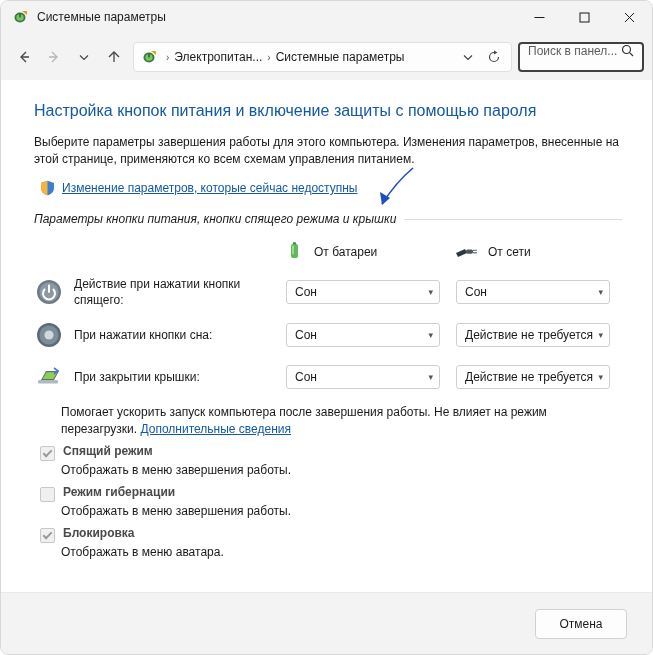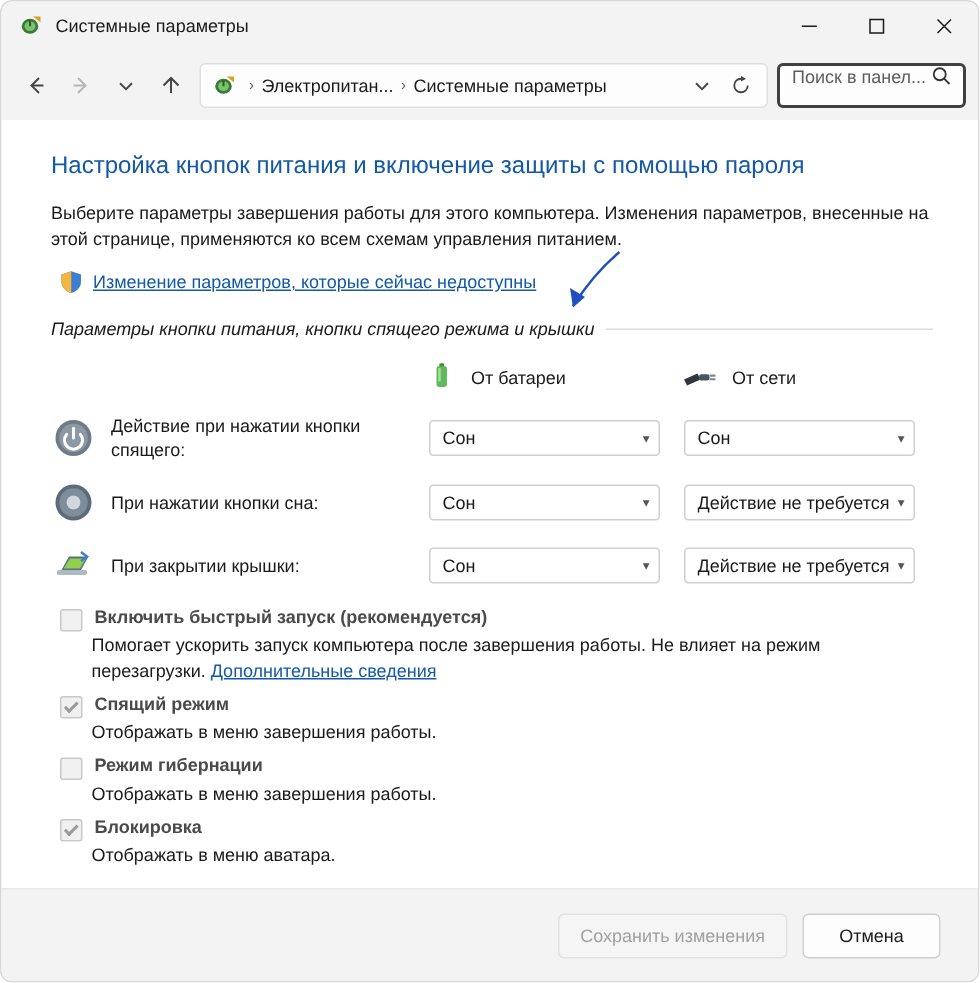--- a/index.html
+++ b/index.html
@@ -535,24 +535,20 @@
             <span class="caret">▾</span>
           </div>
         </td>
       </tr>
     </tbody>
       </table>
 
 
     <div class="shutdown-list">
 
-      <div class="chk-row">
-        <span class="checkbox"></span>
-        <span class="chk-label">Включить быстрый запуск (рекомендуется)</span>
-      </div>
       <div class="sub-text">
         <span>Помогает ускорить запуск компьютера после завершения работы. Не влияет на режим перезагрузки.</span>
         <span class="link">Дополнительные сведения</span>
       </div>
 
       <div class="chk-row">
         <span class="checkbox checked"></span>
         <span class="chk-label">Спящий режим</span>
       </div>
       <div class="sub-text">Отображать в меню завершения работы.</div>
@@ -571,17 +567,16 @@
 
     </div>
   </div>
 
   <svg class="annot-arrow" viewBox="0 0 60 44">
     <path d="M57 4 C45 14 35 26 26 40" stroke="#1f4fbf" stroke-width="1.6" fill="none"></path>
     <path d="M26 41 L24 28 L34 34 Z" fill="#1f4fbf"></path>
   </svg>
 
   <div class="footer">
-    <div class="btn disabled">Сохранить изменения</div>
     <div class="btn">Отмена</div>
   </div>
 
 </div>
 
 </body></html>

